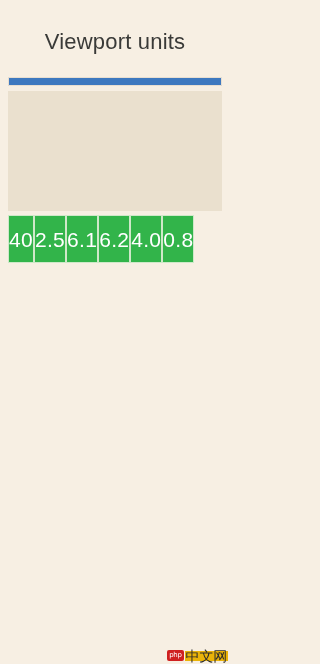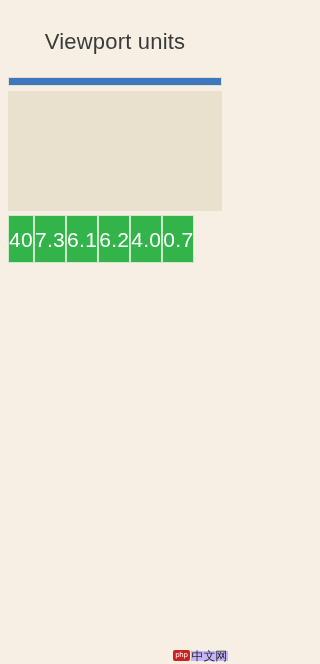--- a/index.html
+++ b/index.html
@@ -98,25 +98,25 @@
     font-size: 7px;
     line-height: 9px;
     padding: 1px 2px;
     border-radius: 2px;
     font-family: "DejaVu Sans", sans-serif;
     letter-spacing: -0.3px;
     text-align: center;
   }
   .wm-text {
     color: #2b2b2b;
-    font-size: 12px;
+    font-size: 14px;
     line-height: 10px;
     font-family: "DejaVu Sans", sans-serif;
     letter-spacing: -0.2px;
-    background: #c4b5fd;
+    background: #eab308;
     padding: 0 1px;
   }
 </style>
 </head>
 <body>
 
 <div class="page">
 
   <div class="header">
     <h1 class="page-title">Viewport units</h1>
@@ -131,38 +131,38 @@
   </div>
 
   <div class="rows">
 
     <div class="row">
       <span class="row-value">40</span>
     </div>
 
 
     <div class="row">
-      <span class="row-value">7.3</span>
+      <span class="row-value">2.5</span>
     </div>
 
     <div class="row">
       <span class="row-value">6.1</span>
     </div>
 
     <div class="row">
       <span class="row-value">6.2</span>
     </div>
 
     <div class="row">
       <span class="row-value">4.0</span>
     </div>
 
 
     <div class="row">
-      <span class="row-value">0.7</span>
+      <span class="row-value">0.8</span>
     </div>
 
 
   </div>
 
   <div class="watermark">
     <span class="wm-badge">php</span>
     <span class="wm-text">中文网</span>
   </div>
 

